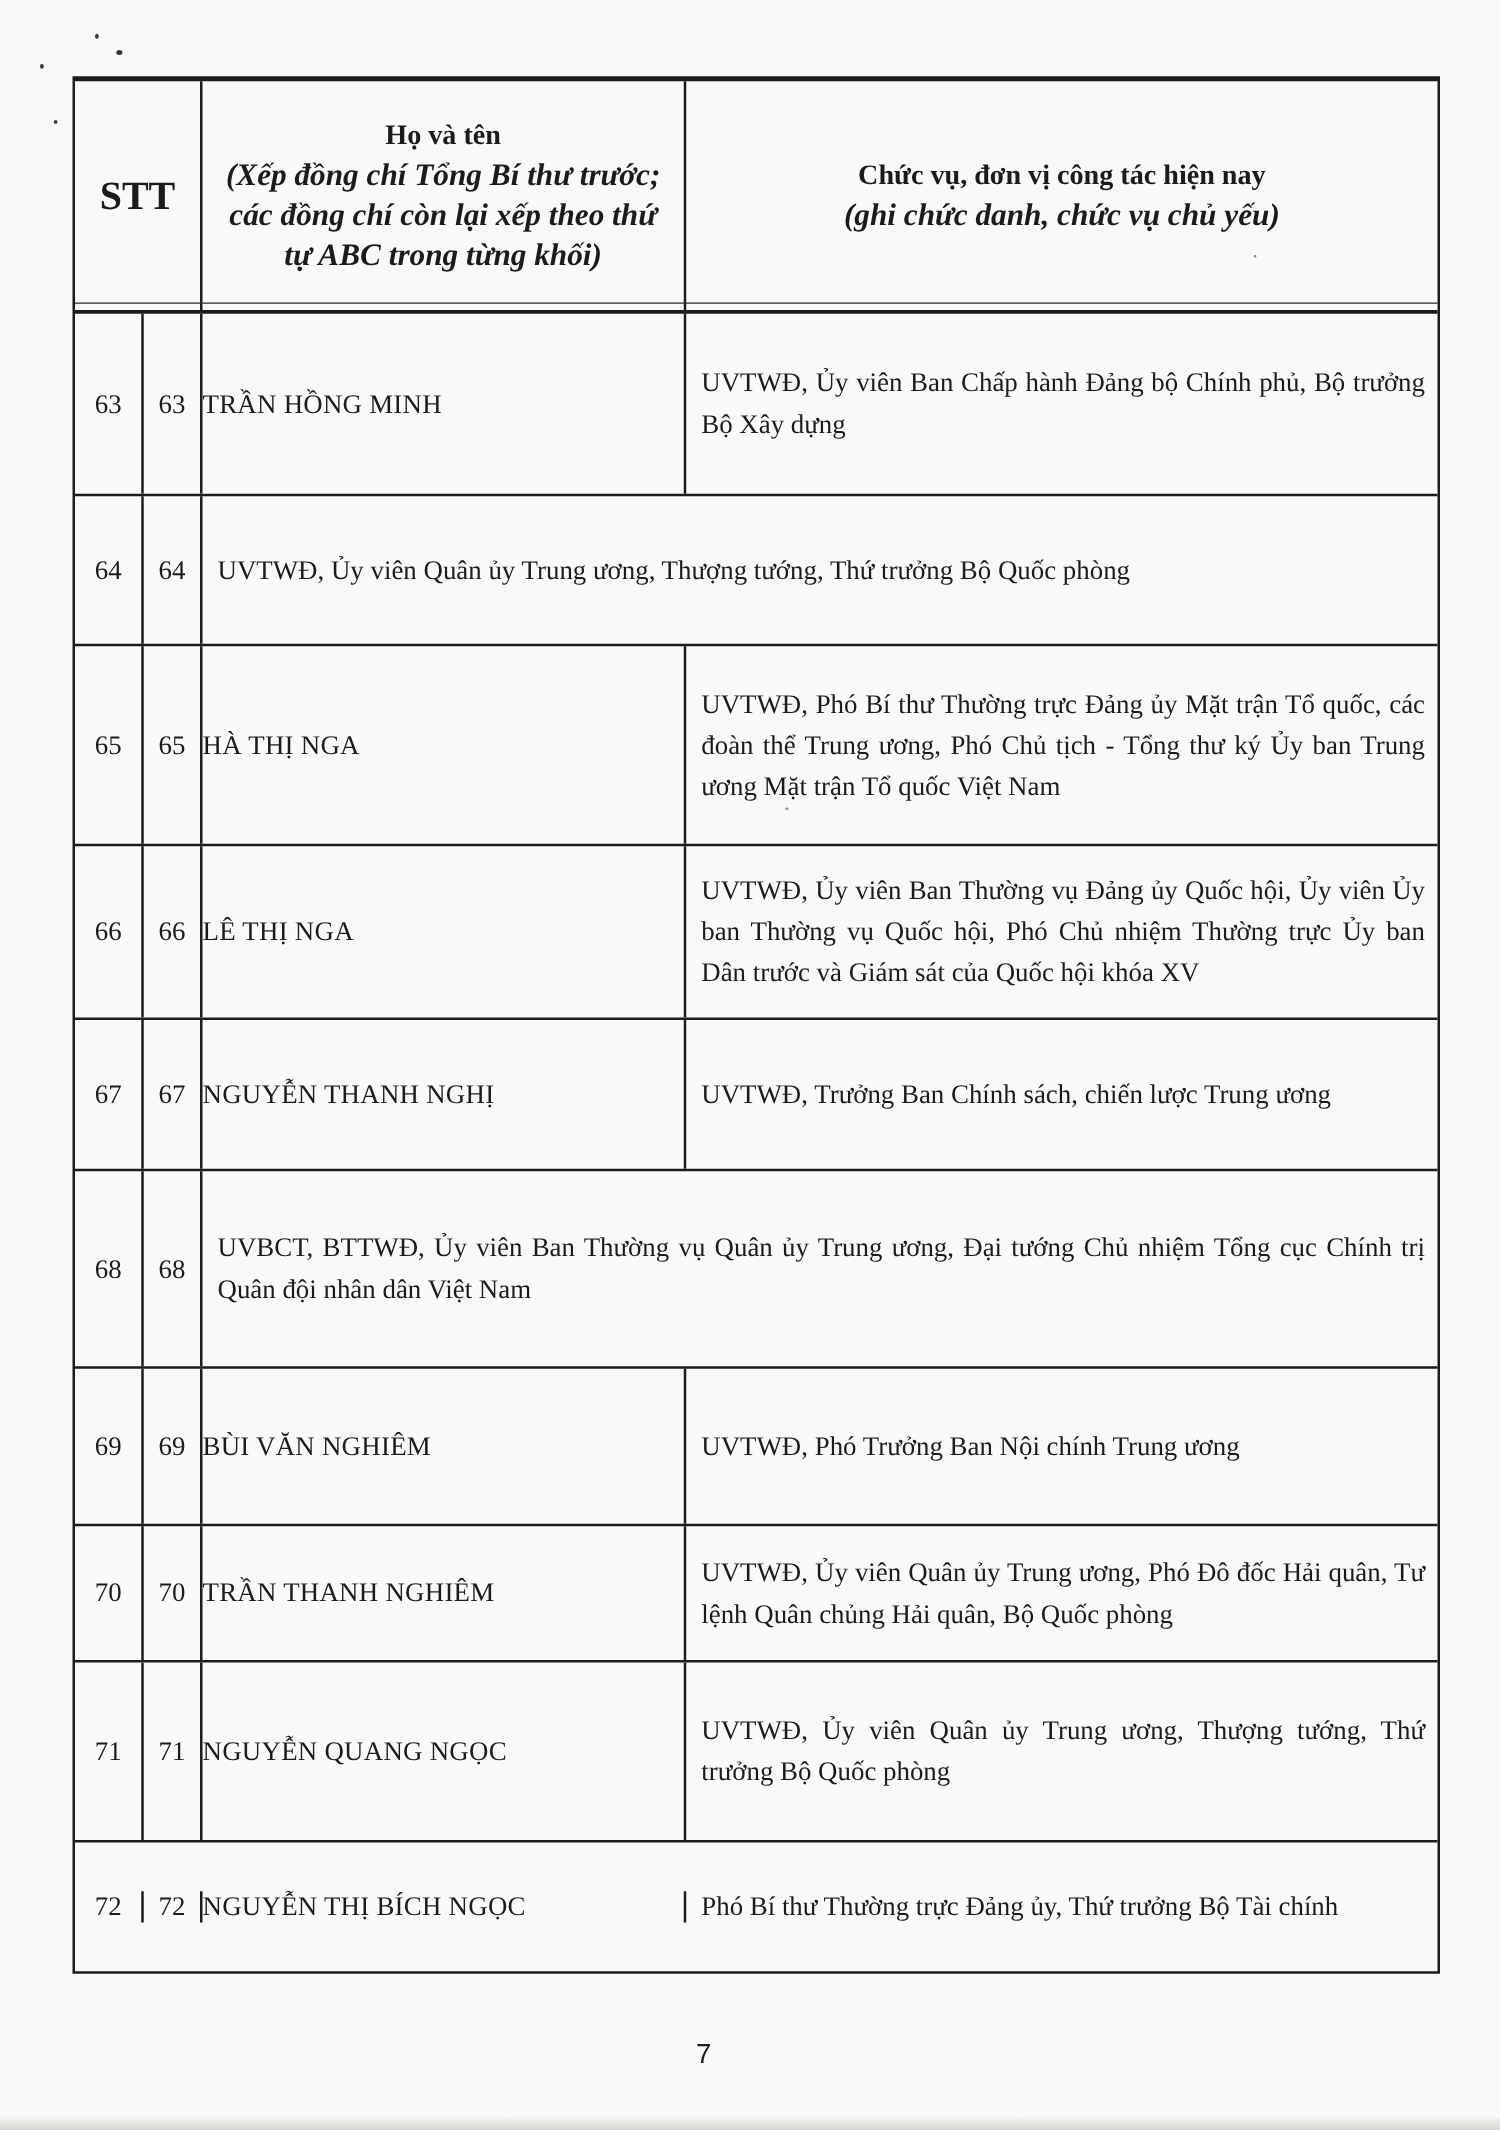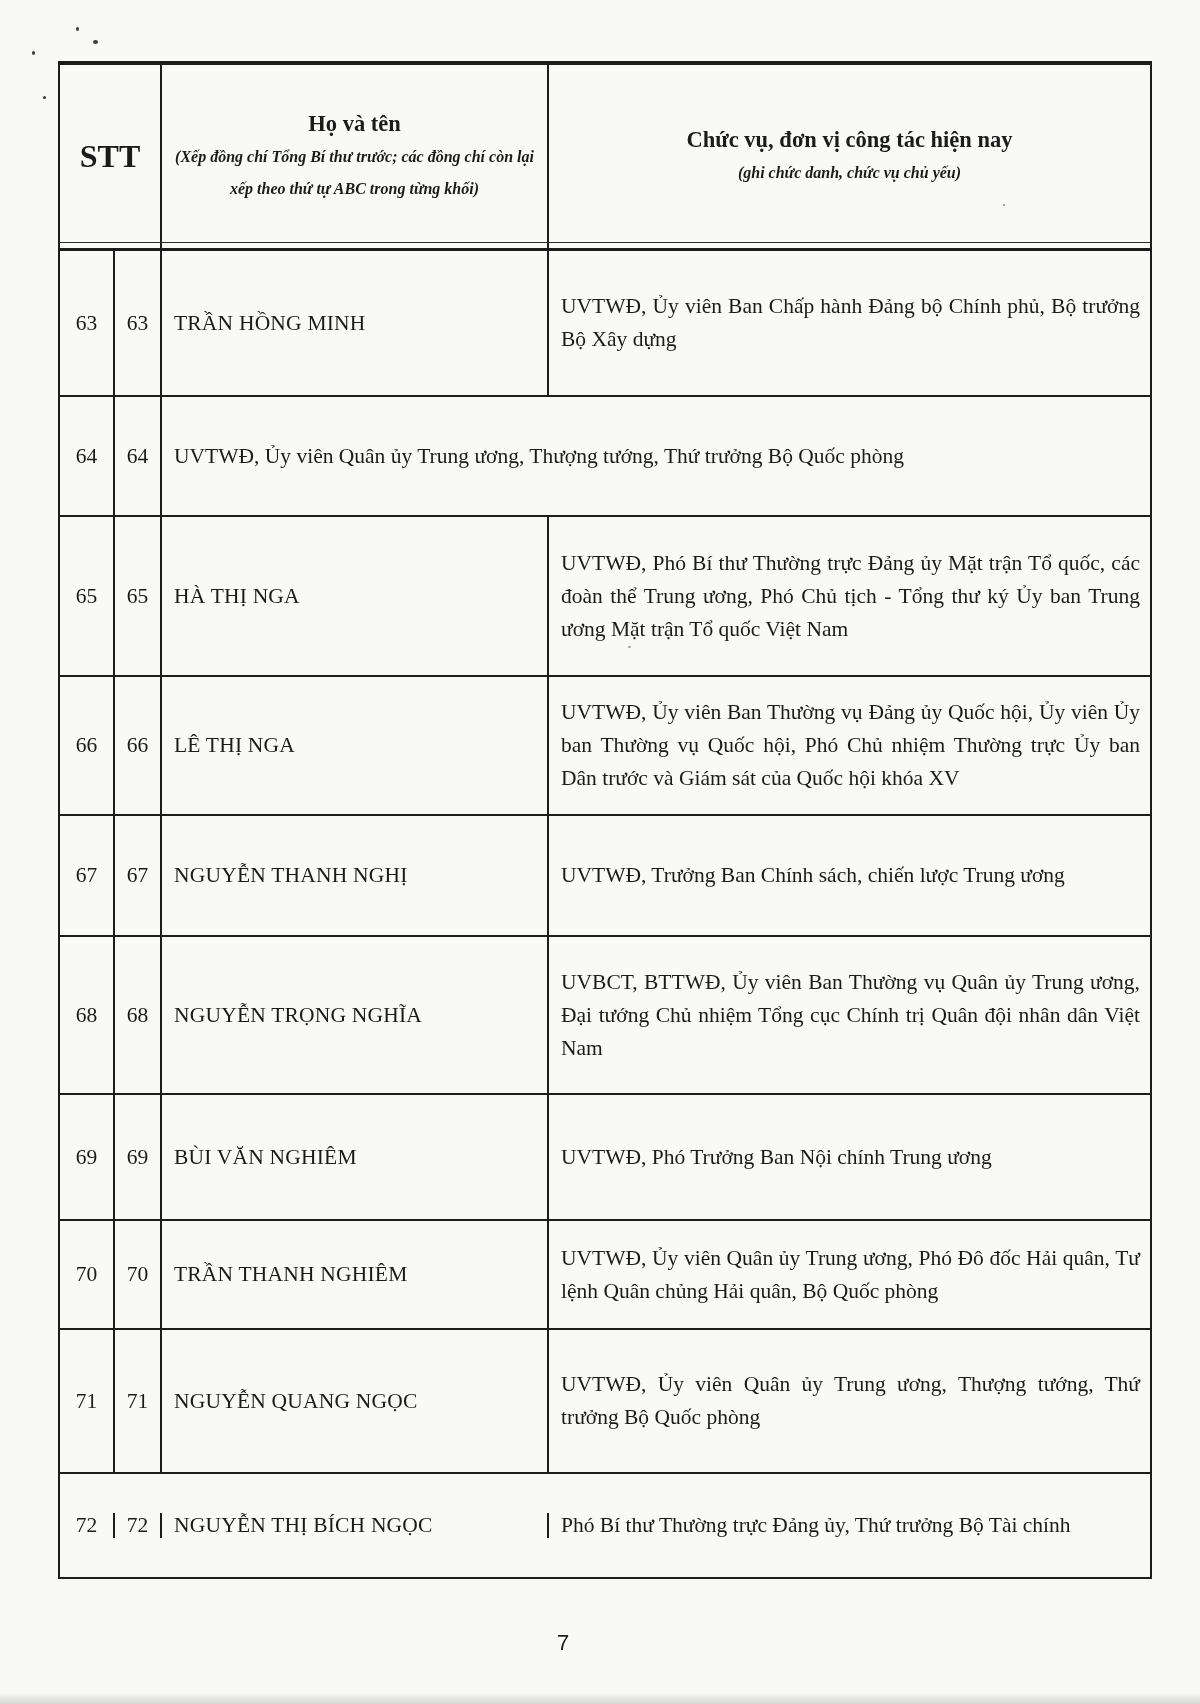--- a/index.html
+++ b/index.html
@@ -34,31 +34,31 @@
     position:absolute;
     left:0;right:0;bottom:5px;
     height:1.5px;
     background:#2c2c2c;
   }
   .hcell{box-sizing:border-box;display:flex;flex-direction:column;justify-content:center;text-align:center;}
   .h-stt{width:102px;border-right:2px solid #1c1c1c;font-weight:bold;font-size:32px;}
   .h-name{width:387px;border-right:2px solid #1c1c1c;padding:0 12px;}
   .h-pos{flex:1;padding:0 18px;}
   .h-title{font-weight:bold;font-size:22.5px;line-height:32px;}
-  .h-note{font-style:italic;font-weight:600;font-size:16px;line-height:32px;margin-top:1px;}
+  .h-note{font-style:italic;font-weight:600;font-size:25px;line-height:32px;margin-top:1px;}
   .row{
     display:flex;
     border-bottom:2px solid #1c1c1c;
     box-sizing:border-box;
   }
   .row:last-child{border-bottom:none;align-items:center;}
   .cell{box-sizing:border-box;display:flex;align-items:center;}
   .c-stt{width:55px;border-right:2px solid #1c1c1c;justify-content:center;font-size:21.5px;}
   .c-stt2{width:47px;border-right:2px solid #1c1c1c;justify-content:center;font-size:21.5px;}
-  .c-name{width:387px;border-right:2px solid #1c1c1c;padding-left:12px;padding-right:8px;font-size:21.5px;letter-spacing:0.2px;}
+  .c-name{width:387px;border-right:2px solid #1c1c1c;padding-left:0;padding-right:8px;font-size:21.5px;letter-spacing:0.2px;}
   .c-pos{flex:1;padding:6px 10px 6px 12px;font-size:21.5px;}
   .c-pos .txt{width:100%;text-align:justify;line-height:33px;}
   .speck{position:absolute;background:#3a3a3a;border-radius:50%;}
   .page-number{
     position:absolute;
     left:548px;top:1630px;
     width:30px;
     text-align:center;
     font-size:22px;
     font-family:"Liberation Sans","DejaVu Sans",sans-serif;
@@ -136,21 +136,20 @@
       <div class="cell c-stt2">67</div>
       <div class="cell c-name">NGUYỄN THANH NGHỊ</div>
       <div class="cell c-pos">
           <div class="txt">UVTWĐ, Trưởng Ban Chính sách, chiến lược Trung ương</div>
         </div>
     </div>
 
     <div class="row" style="height:158px">
       <div class="cell c-stt">68</div>
       <div class="cell c-stt2">68</div>
-      <div class="cell c-name">NGUYỄN TRỌNG NGHĨA</div>
       <div class="cell c-pos">
           <div class="txt">UVBCT, BTTWĐ, Ủy viên Ban Thường vụ Quân ủy Trung ương, Đại tướng Chủ nhiệm Tổng cục Chính trị Quân đội nhân dân Việt Nam</div>
         </div>
     </div>
 
     <div class="row" style="height:126px">
       <div class="cell c-stt">69</div>
       <div class="cell c-stt2">69</div>
       <div class="cell c-name">BÙI VĂN NGHIÊM</div>
       <div class="cell c-pos">

